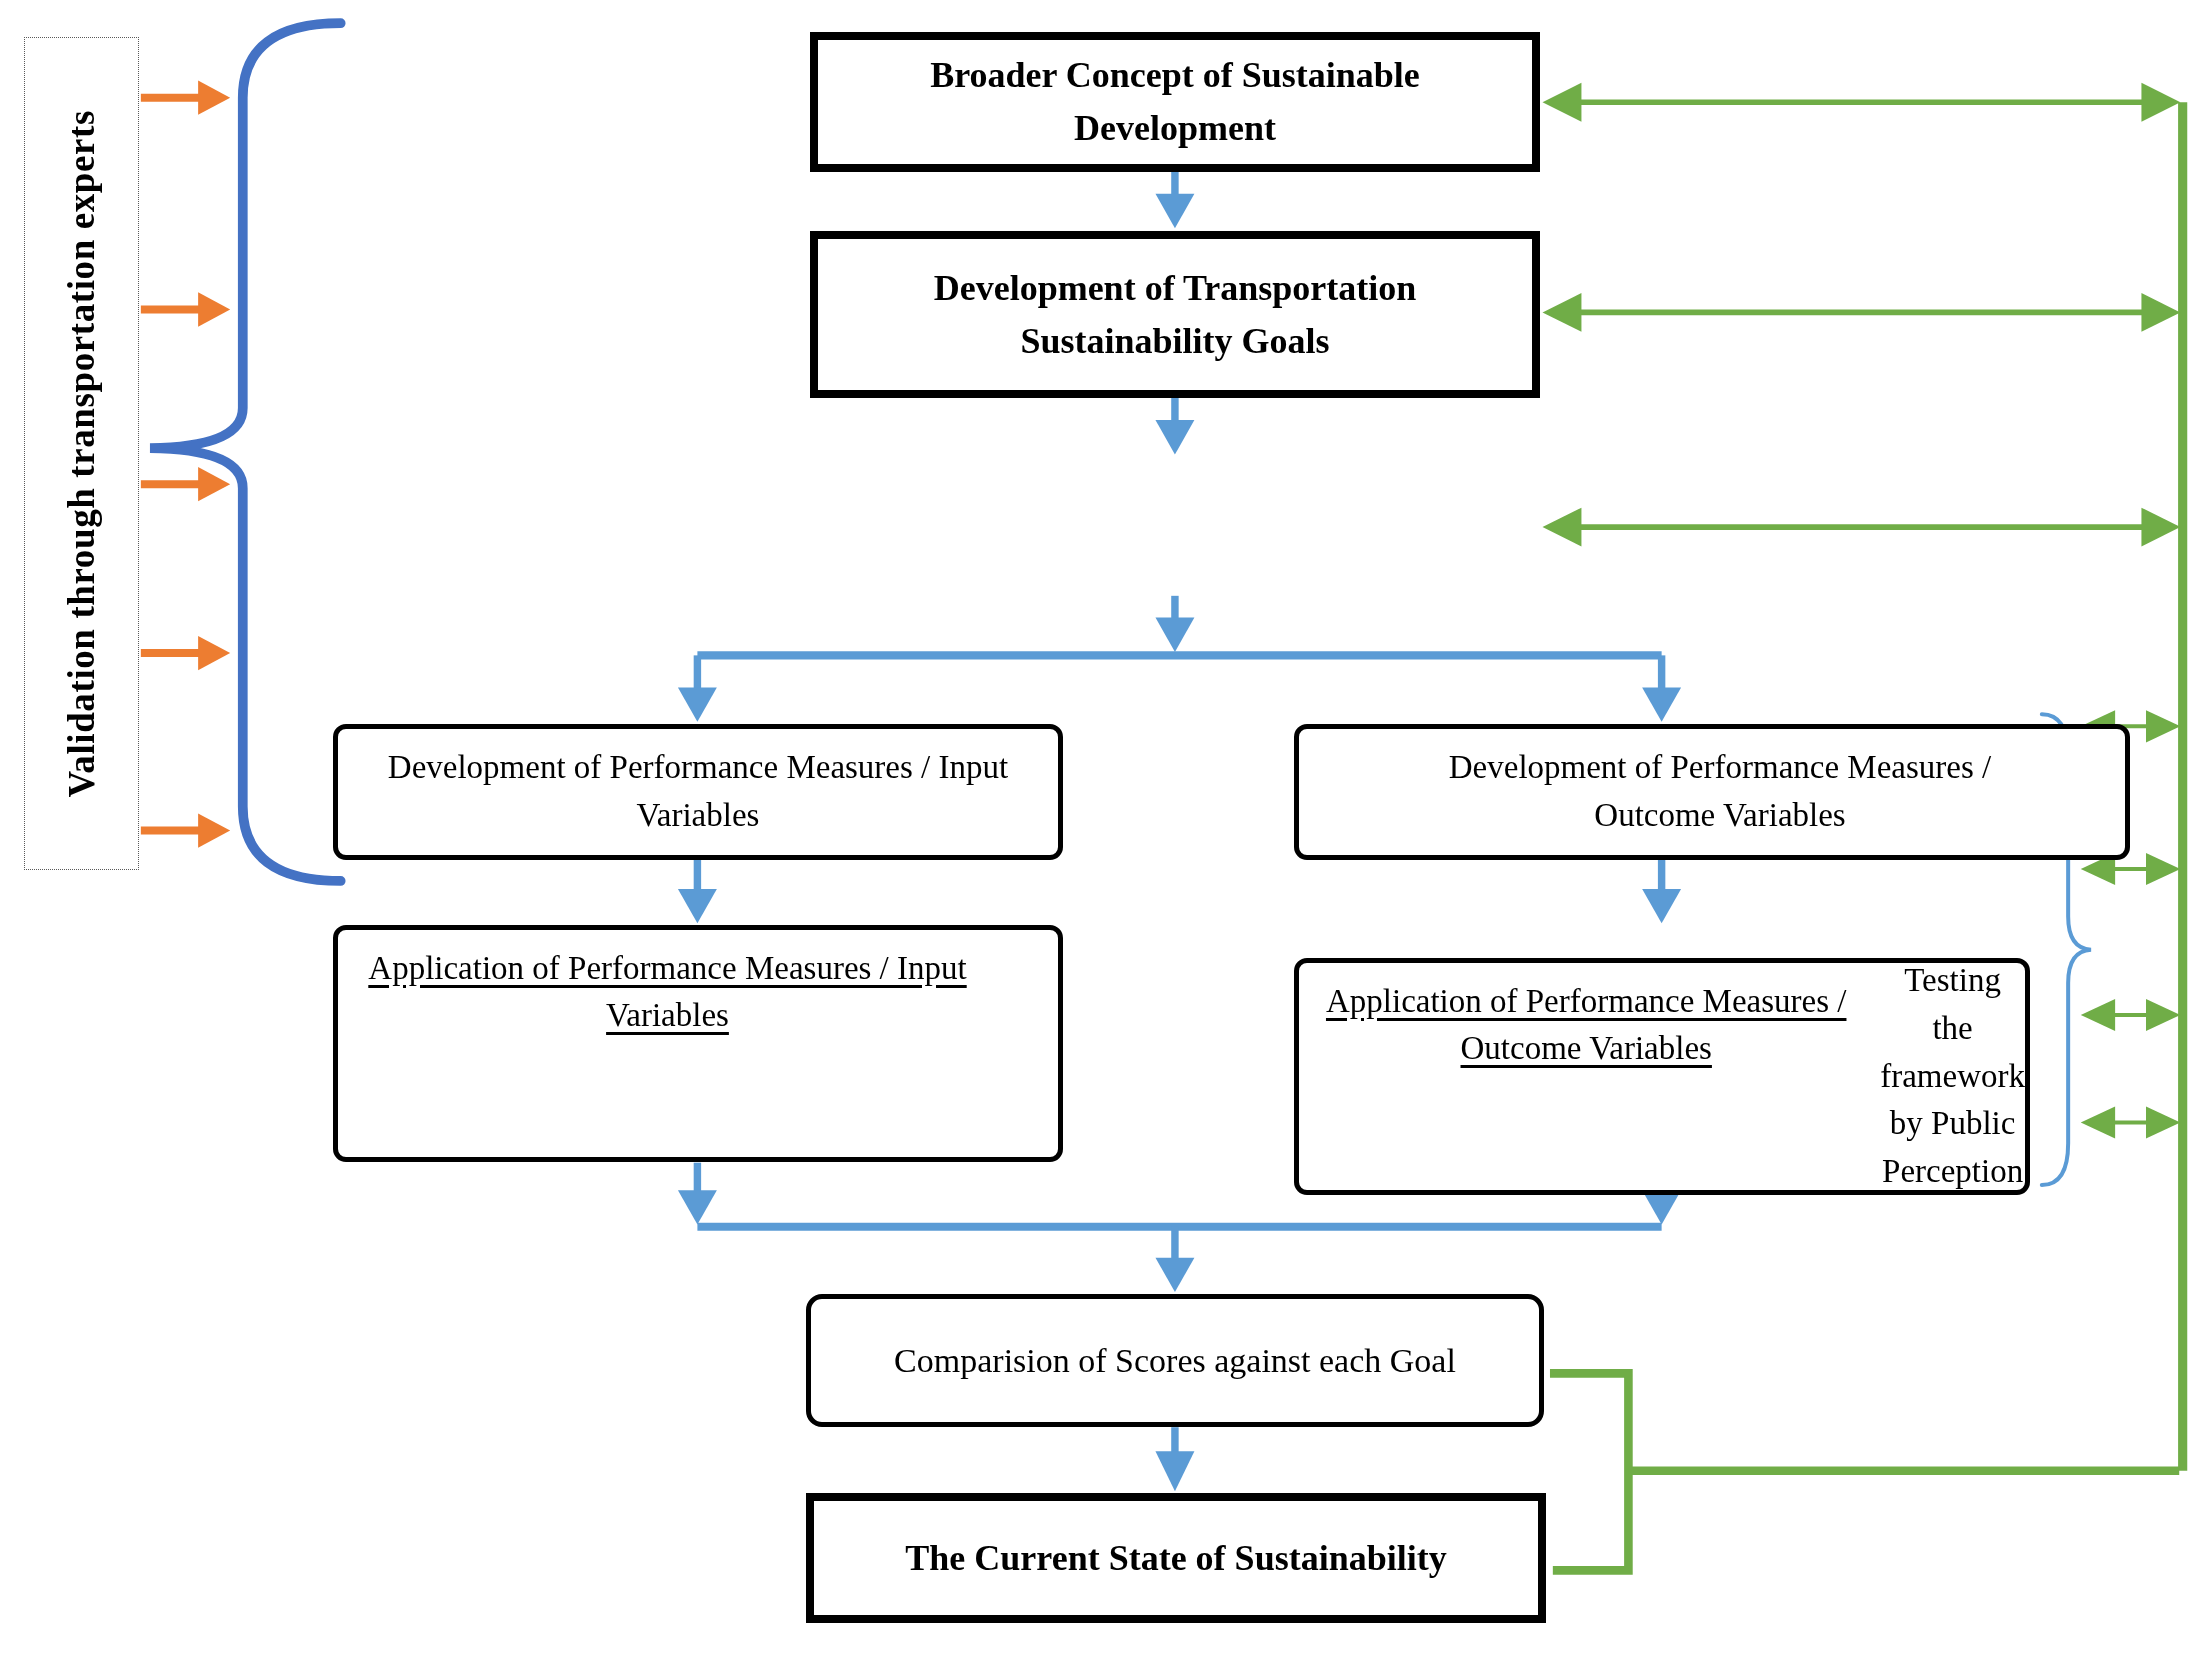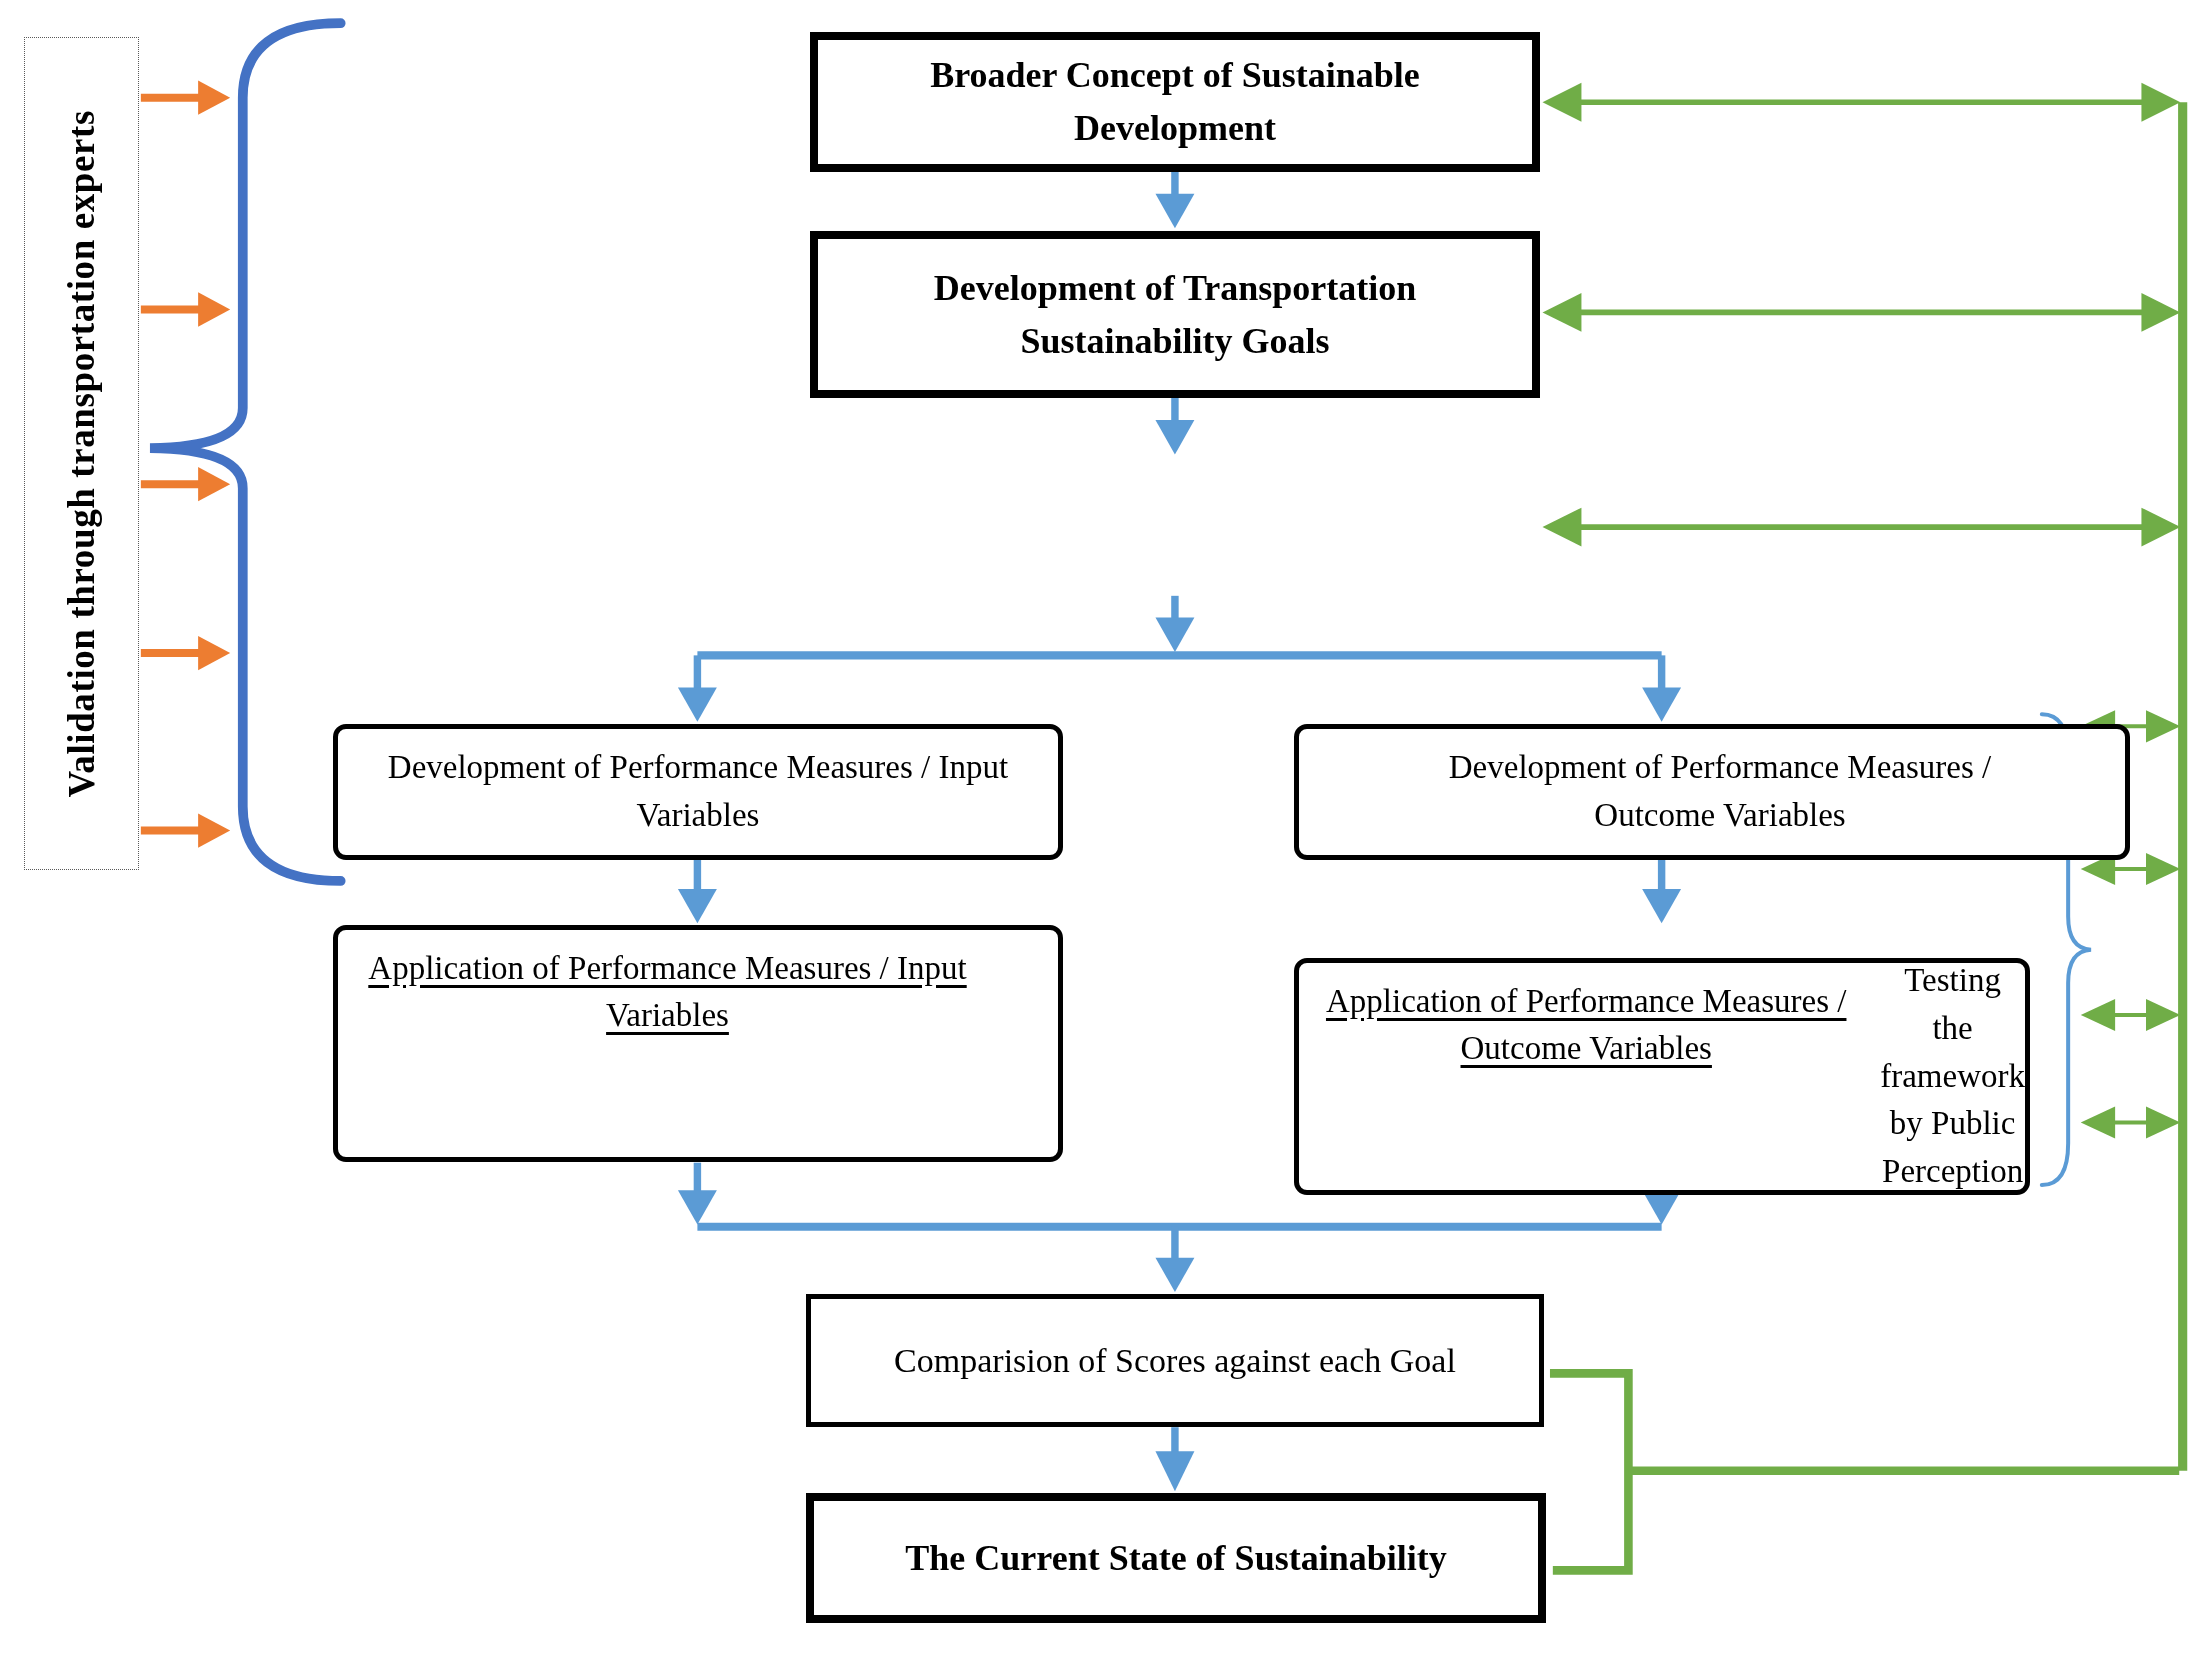--- a/index.html
+++ b/index.html
@@ -189,21 +189,21 @@
   <div class="box mid fs58 appbox" style="left:1294px;top:958px;width:736px;height:237px;">
     <div class="app-title">
       <span class="txt wrap1100">Application of Performance Measures / Outcome Variables</span>
     </div>
     <div class="app-divider"></div>
     <div class="app-note">
       <span class="txt" style="max-width:676px;">Testing the framework by Public Perception</span>
     </div>
   </div>
 
-  <div class="box mid fs60" style="left:806px;top:1294px;width:738px;height:133px;">
+  <div class="box mid fs60" style="left:806px;top:1294px;width:738px;height:133px;border-radius:16px;">
     <span class="txt" style="max-width:693px;">Comparision of Scores against each Goal</span>
   </div>
 
   <div class="box thick bold fs62" style="left:806px;top:1493px;width:740px;height:130px;">
     <span class="txt" style="max-width:693px;">The Current State of Sustainability</span>
   </div>
 
 </div>
 
 

